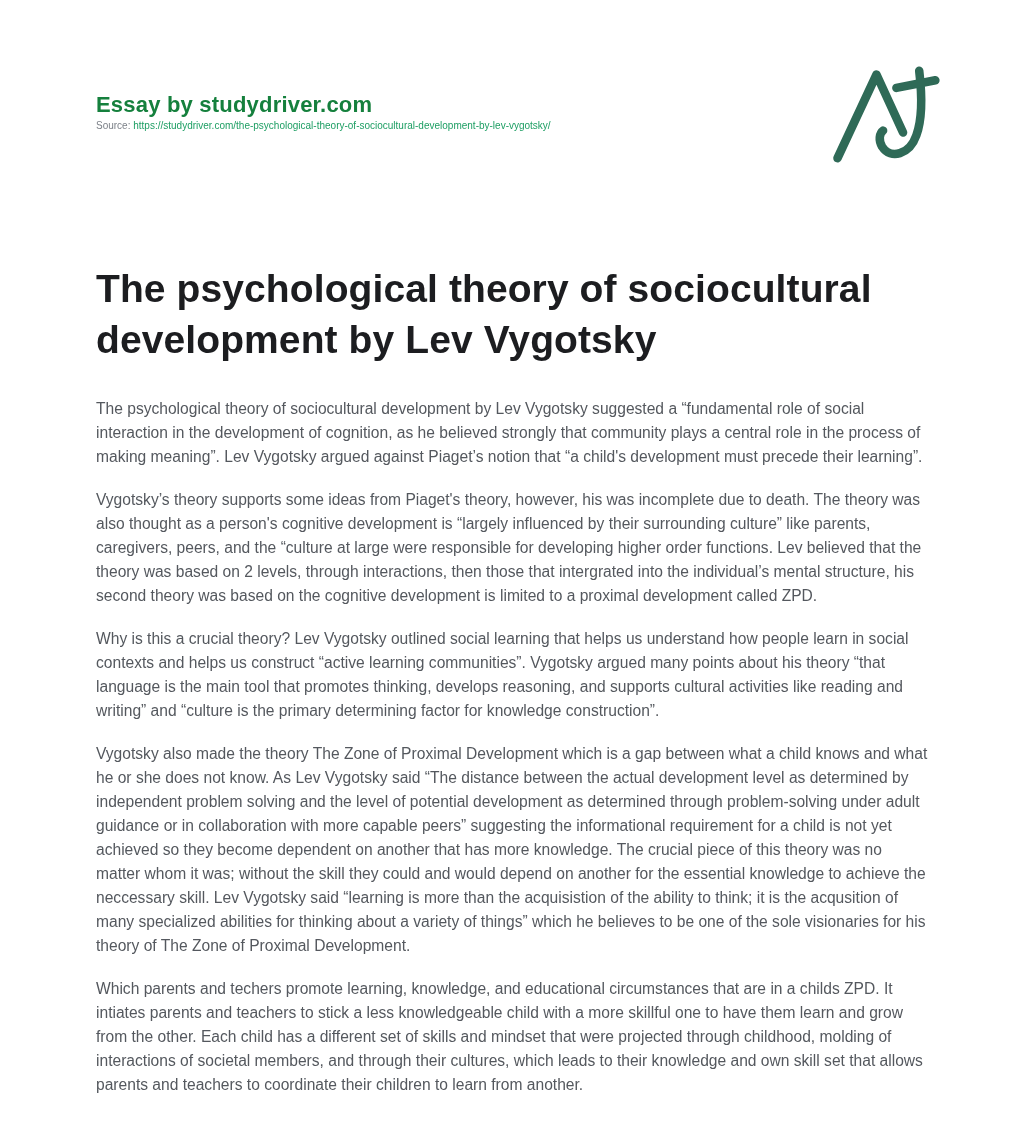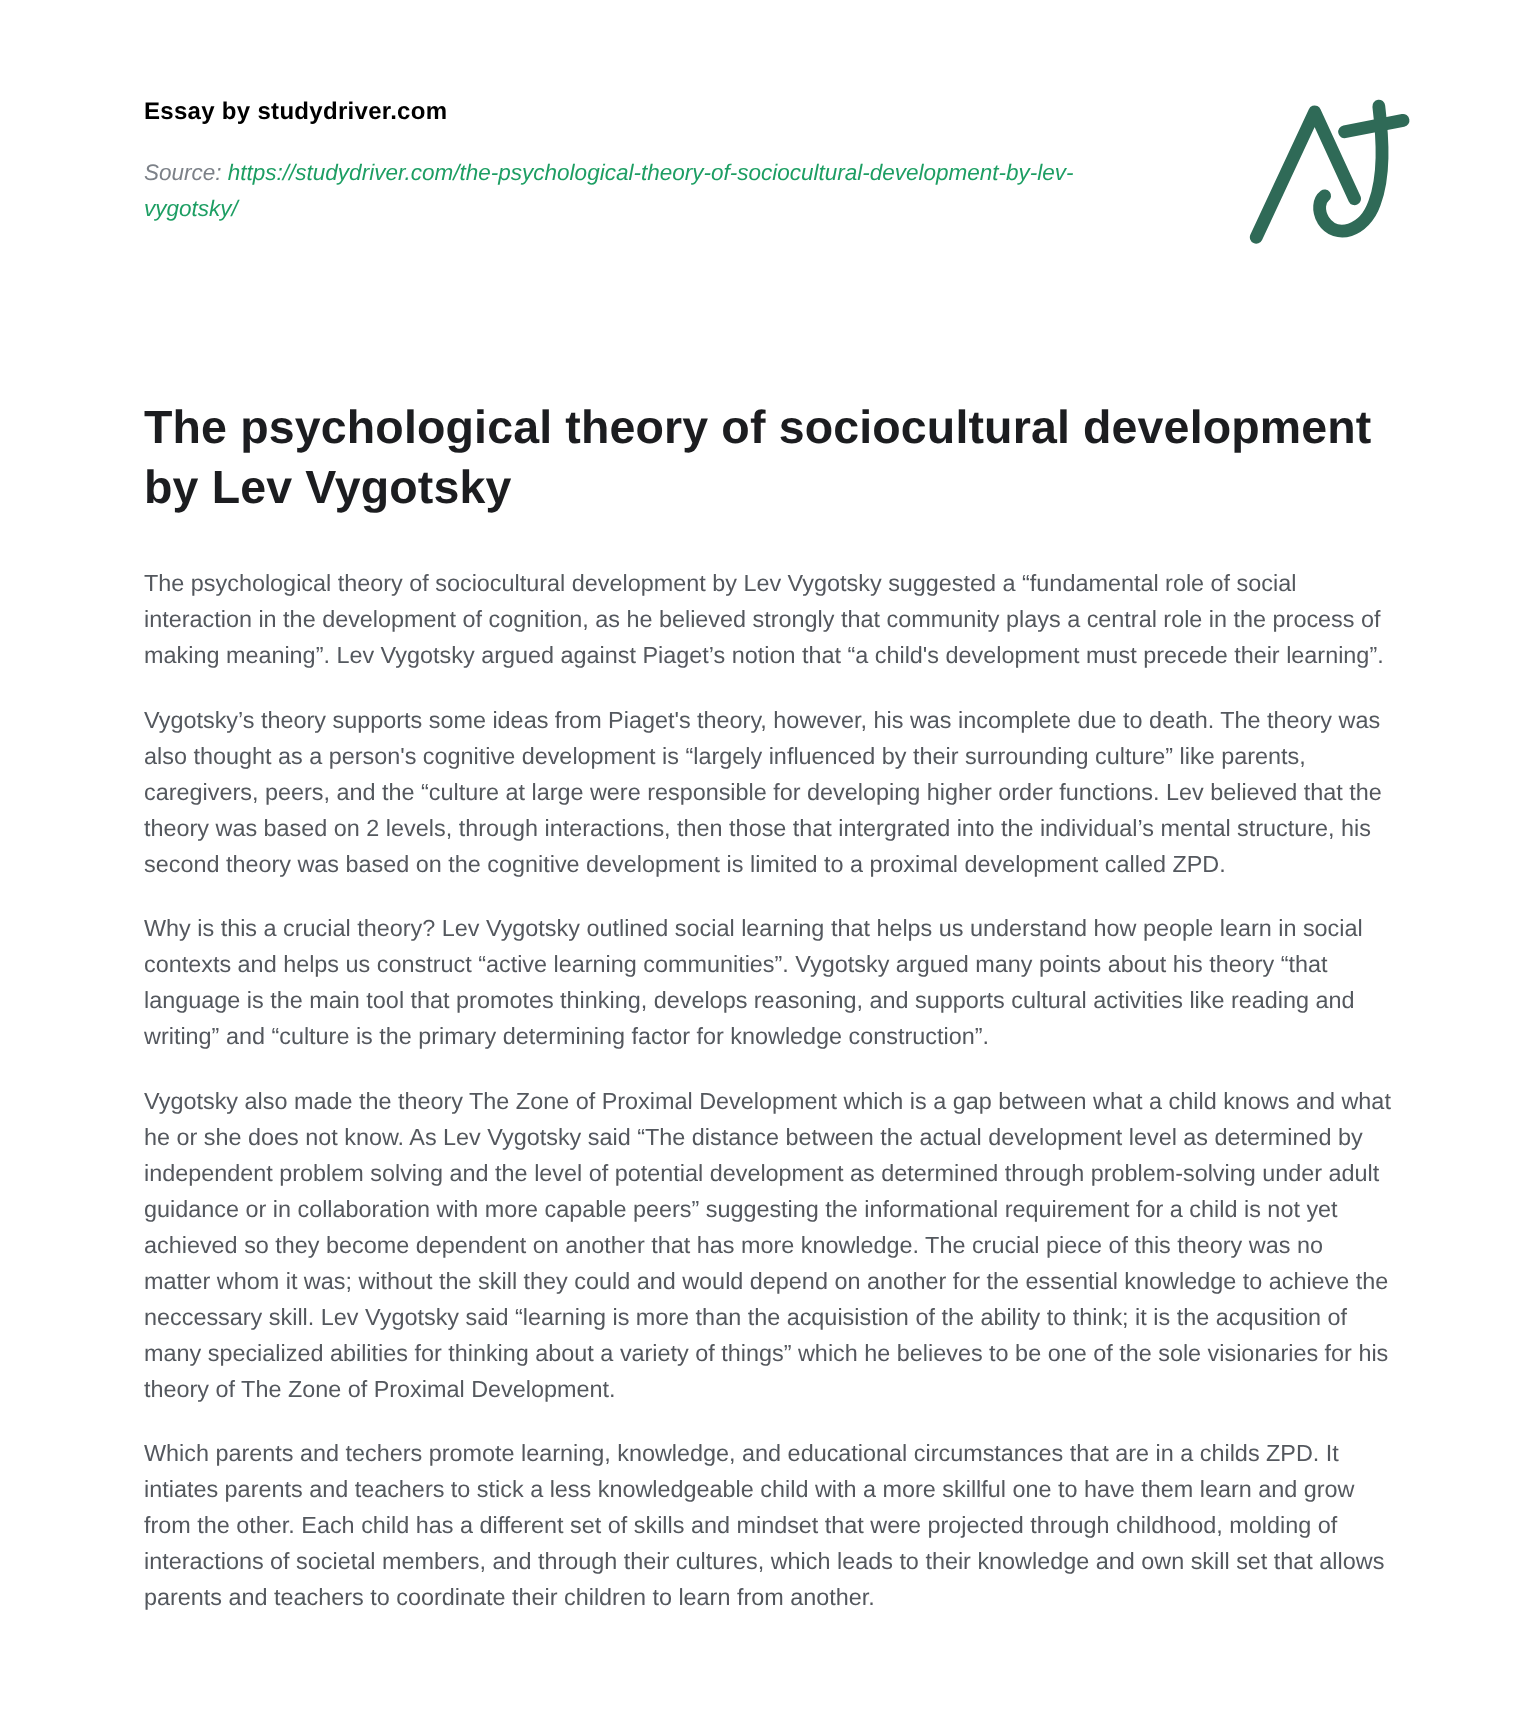--- a/index.html
+++ b/index.html
@@ -8,45 +8,44 @@
     width: 1024px;
     height: 1146px;
     overflow: hidden;
     font-family: "Liberation Sans", "DejaVu Sans", sans-serif;
     -webkit-font-smoothing: antialiased;
   }
   .page { padding: 62px 96px 0 96px; position: relative; }
 
   .header { display: flex; justify-content: space-between; align-items: flex-start; }
   .byline {
-    font-size: 16px;
+    font-size: 22px;
     font-weight: 700;
-    color: #000000;
+    color: #15803d;
     letter-spacing: 0.2px;
     padding-top: 4px;
+    margin-top: 26px;
   }
   .source {
-    margin-top: 20px;
     max-width: 655px;
-    font-size: 15px;
+    font-size: 10px;
     line-height: 1.6;
     color: #7c8188;
-    font-style: italic;
   }
   .source a {
     color: #1d9e63;
     text-decoration: none;
     word-break: break-word;
     cursor: pointer;
   }
   .logo { flex: 0 0 auto; margin-top: 2px; margin-right: -14px; }
 
   h1.title {
     margin-top: 96px;
-    font-size: 31px;
+    font-size: 39px;
     line-height: 1.3;
     font-weight: 600;
     color: #1c1d20;
     max-width: 836px;
     letter-spacing: 0.1px;
   }
 
   .body-text { margin-top: 32px; max-width: 832px; }
   .body-text p {
     font-size: 15.6px;

